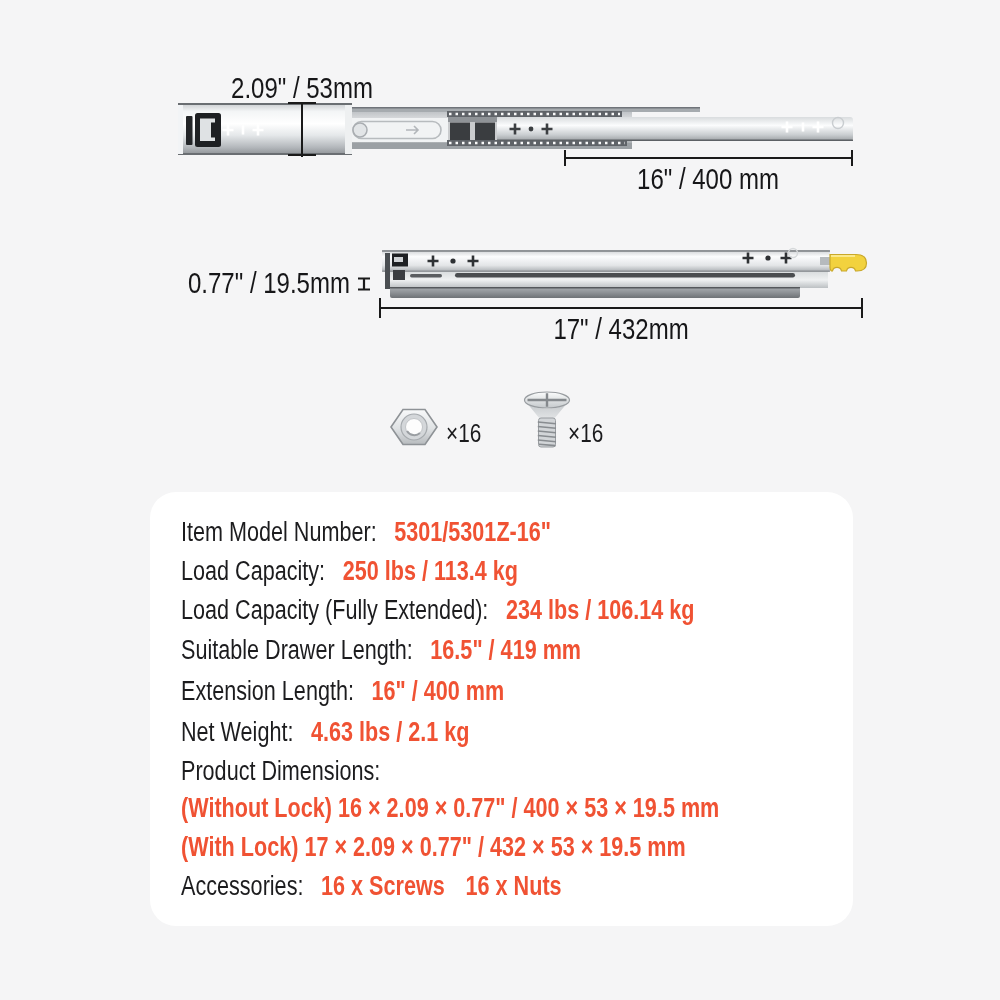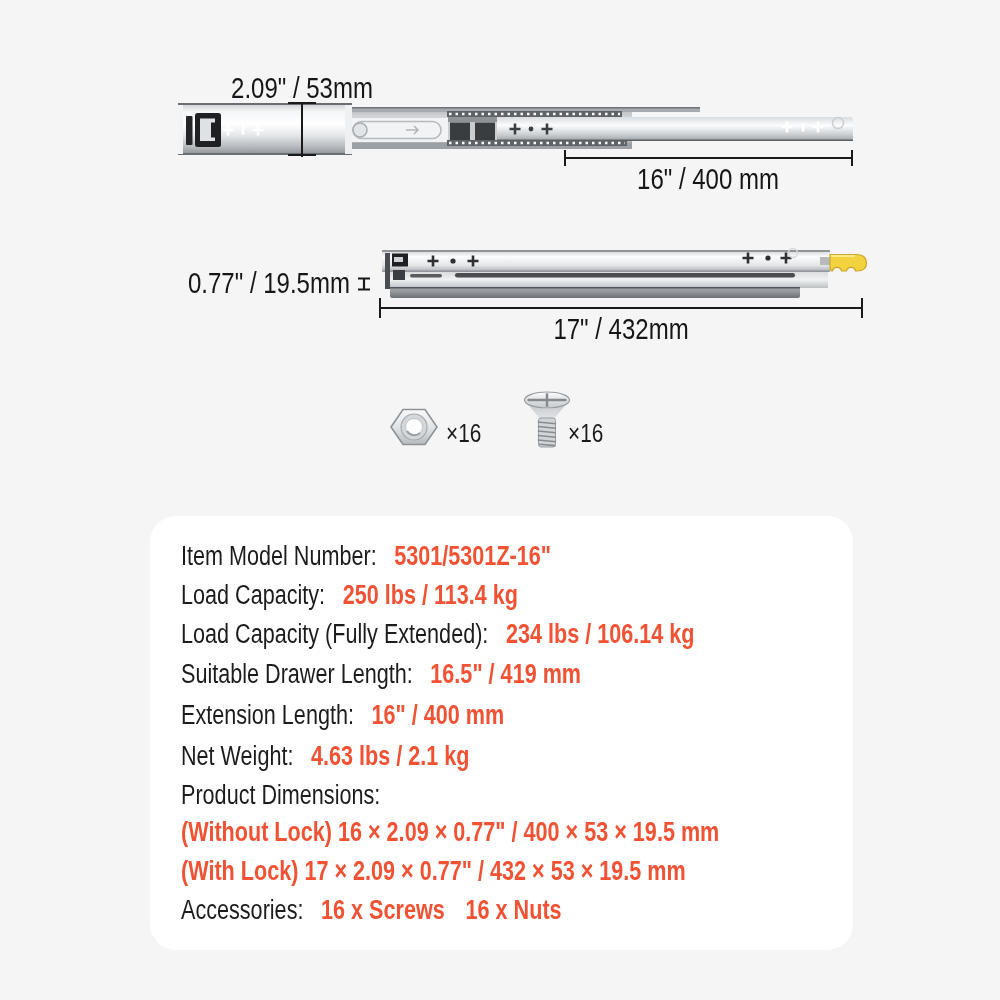--- a/index.html
+++ b/index.html
@@ -32,21 +32,21 @@
     line-height:26px;
     color:#1b1b1d;
     white-space:nowrap;
     transform:scaleX(0.8);
     transform-origin:left center;
   }
 
   
   .spec-card{
     position:absolute;
-    left:150px;top:516px;
+    left:150px;top:492px;
     width:703px;height:434px;
     background:#ffffff;
     border-radius:26px;
   }
   .spec-row{
     position:absolute;
     left:31px;
     display:flex;
     align-items:baseline;
     font-size:27px;

